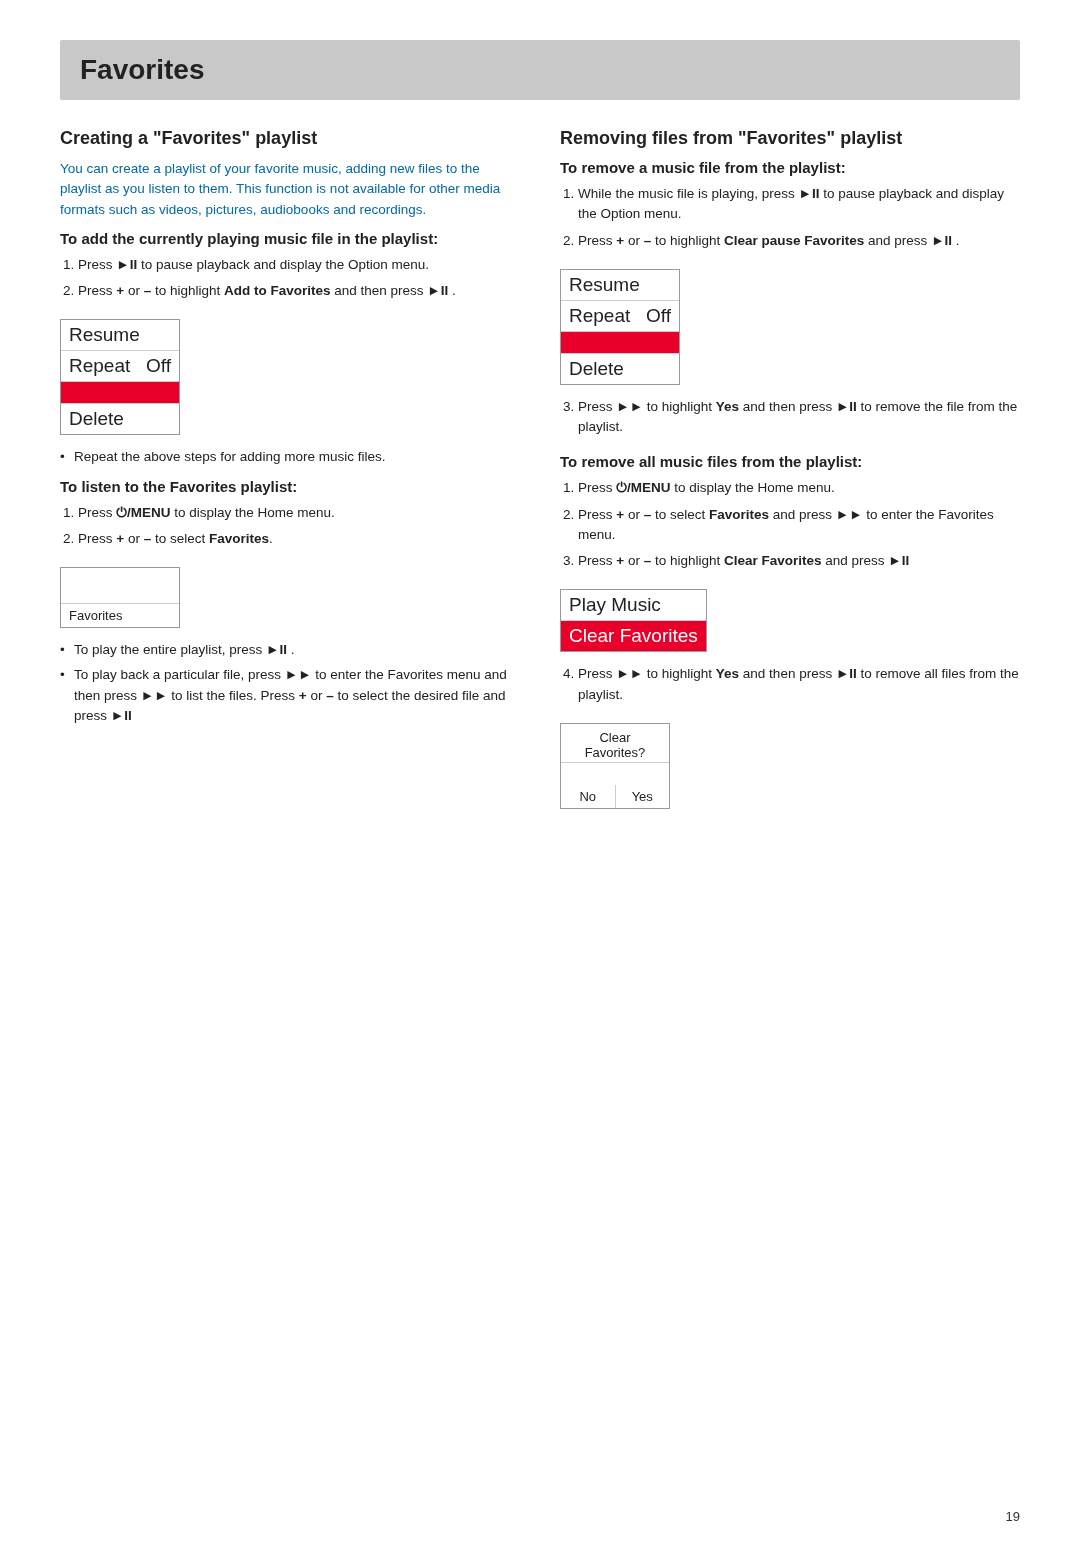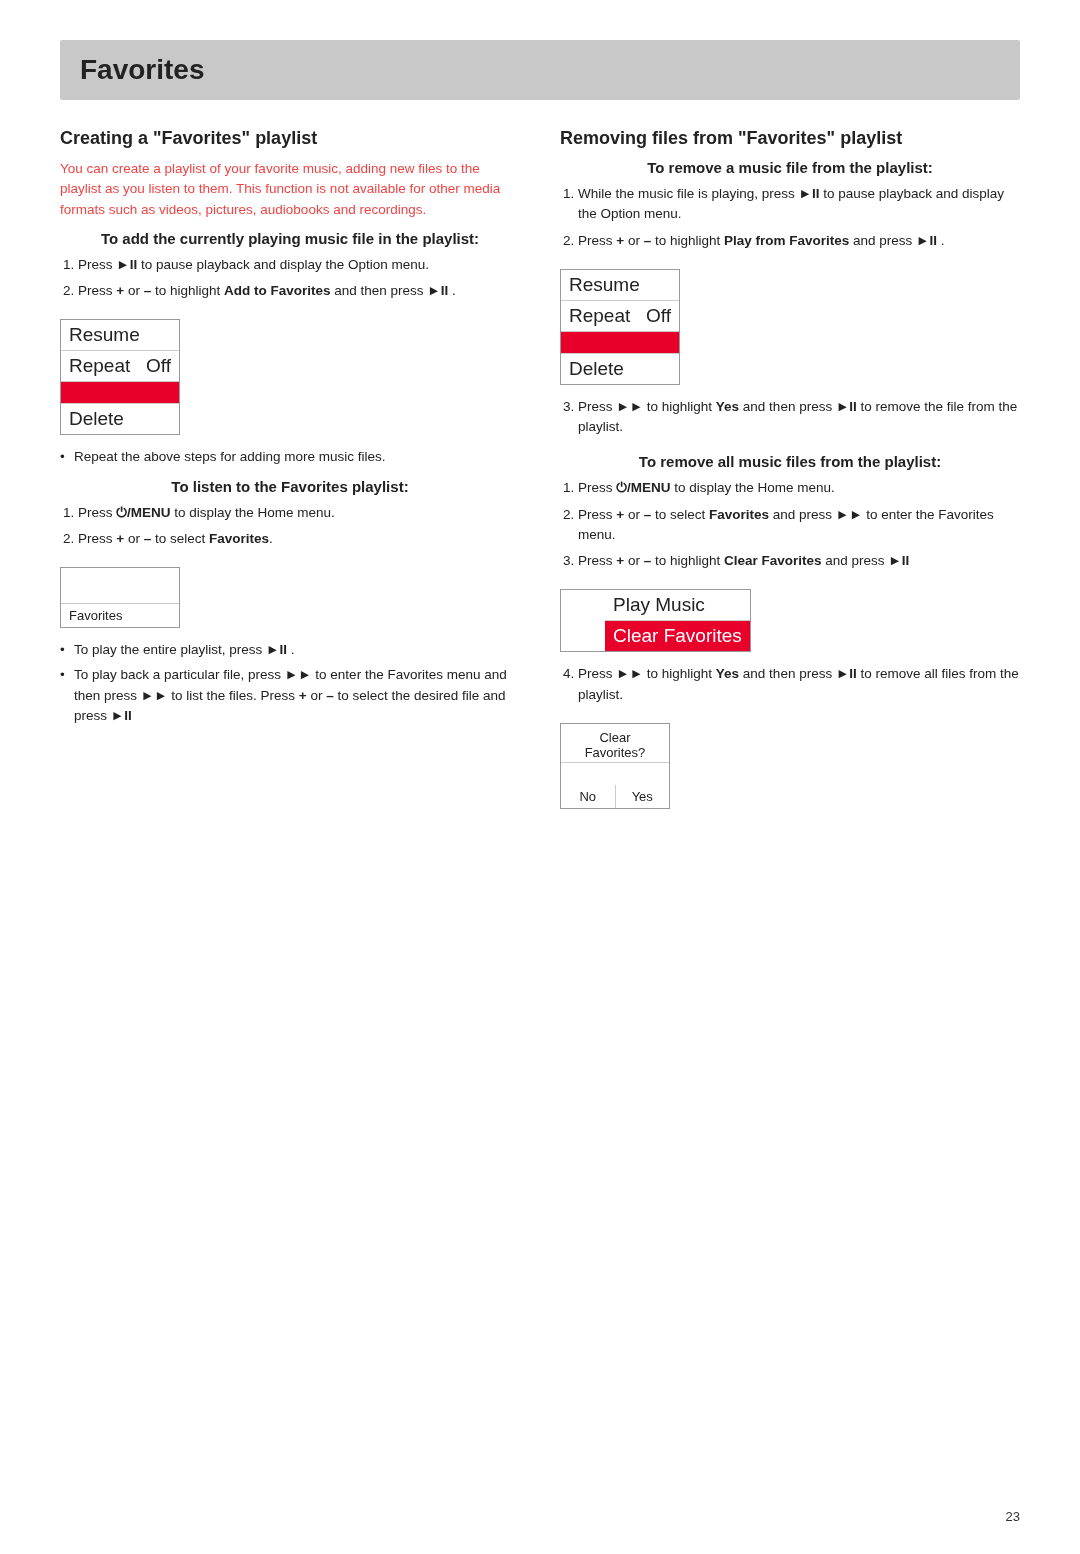--- a/index.html
+++ b/index.html
@@ -40,27 +40,26 @@
     h2 {
       font-size: 18px;
       font-weight: bold;
       margin-bottom: 10px;
       color: #222;
     }
     h3 {
       font-size: 15px;
       font-weight: bold;
       margin-bottom: 8px;
-      text-align: center;
     }
     p {
       font-size: 13.5px;
       line-height: 1.5;
       margin-bottom: 10px;
-      color: #ef4444;
+      color: #0369a1;
     }
     ol {
       margin-left: 18px;
       margin-bottom: 10px;
     }
     ol li {
       font-size: 13.5px;
       line-height: 1.5;
       margin-bottom: 6px;
     }
@@ -209,21 +208,21 @@
         <li>To play back a particular file, press <strong>►►</strong> to enter the Favorites menu and then press <strong>►►</strong> to list the files. Press <strong>+</strong> or <strong>–</strong> to select the desired file and press <strong>►II</strong></li>
       </ul>
     </div>
 
     <div class="col-right">
       <h2>Removing files from "Favorites" playlist</h2>
 
       <h3>To remove a music file from the playlist:</h3>
       <ol>
         <li>While the music file is playing, press <strong>►II</strong> to pause playback and display the Option menu.</li>
-        <li>Press <strong>+</strong> or <strong>–</strong> to highlight <strong>Play from Favorites</strong> and press <strong>►II</strong> .</li>
+        <li>Press <strong>+</strong> or <strong>–</strong> to highlight <strong>Clear pause Favorites</strong> and press <strong>►II</strong> .</li>
       </ol>
 
       
       <div class="menu-box">
         <div class="menu-row">
           <span>Resume</span>
         </div>
         <div class="menu-row">
           <span>Repeat</span>
           <span>Off</span>
@@ -241,21 +240,21 @@
       <div class="section-gap"></div>
 
       <h3>To remove all music files from the playlist:</h3>
       <ol>
         <li>Press <strong>⏻/MENU</strong> to display the Home menu.</li>
         <li>Press <strong>+</strong> or <strong>–</strong> to select <strong>Favorites</strong> and press <strong>►►</strong> to enter the Favorites menu.</li>
         <li>Press <strong>+</strong> or <strong>–</strong> to highlight <strong>Clear Favorites</strong> and press <strong>►II</strong></li>
       </ol>
 
       
-      <div class="menu-box" style="min-width:130px;padding-left:44px;">
+      <div class="menu-box" style="min-width:130px;">
         <div class="menu-row">
           <span>Play Music</span>
         </div>
         <div class="menu-row highlighted">
           <span>Clear Favorites</span>
         </div>
       </div>
 
       <ol start="4">
         <li>Press <strong>►►</strong> to highlight <strong>Yes</strong> and then press <strong>►II</strong> to remove all files from the playlist.</li>
@@ -268,14 +267,14 @@
           <div>Favorites?</div>
         </div>
         <div class="confirm-bottom">
           <div class="confirm-btn">No</div>
           <div class="confirm-btn">Yes</div>
         </div>
       </div>
     </div>
   </div>
 
-  <div class="page-number">23</div>
+  <div class="page-number">19</div>
 </div>
 
 </body></html>

